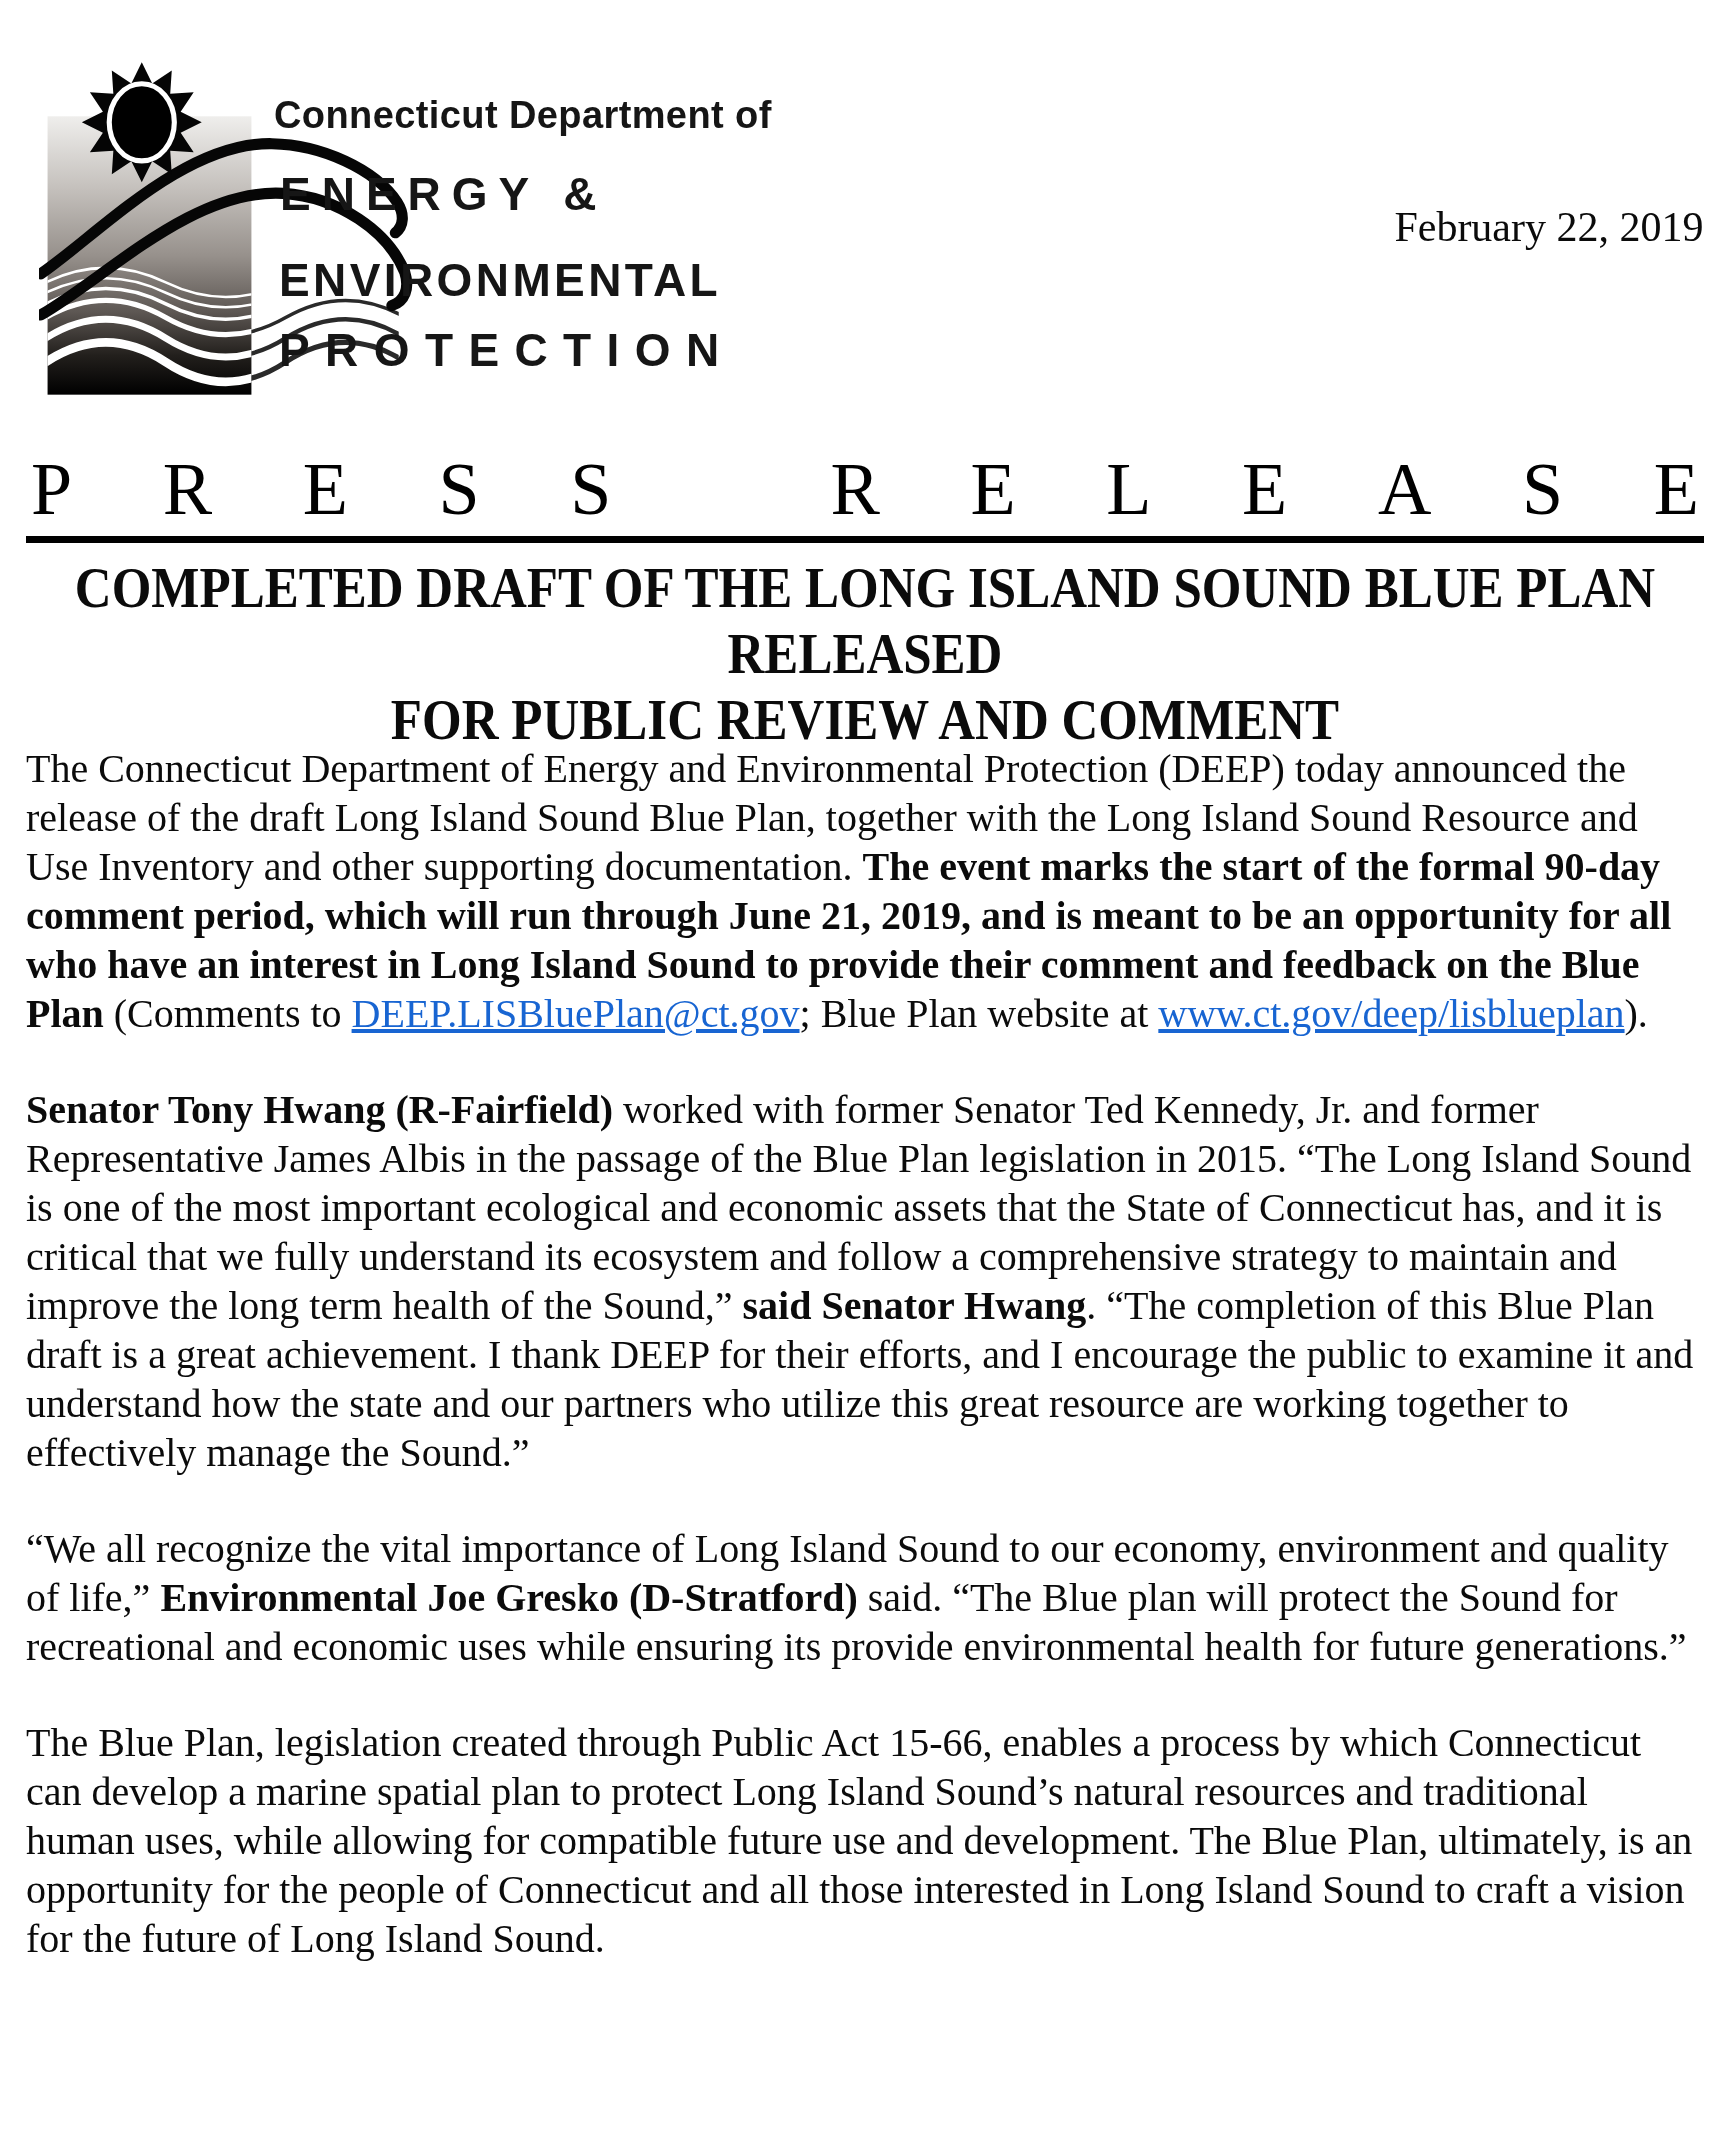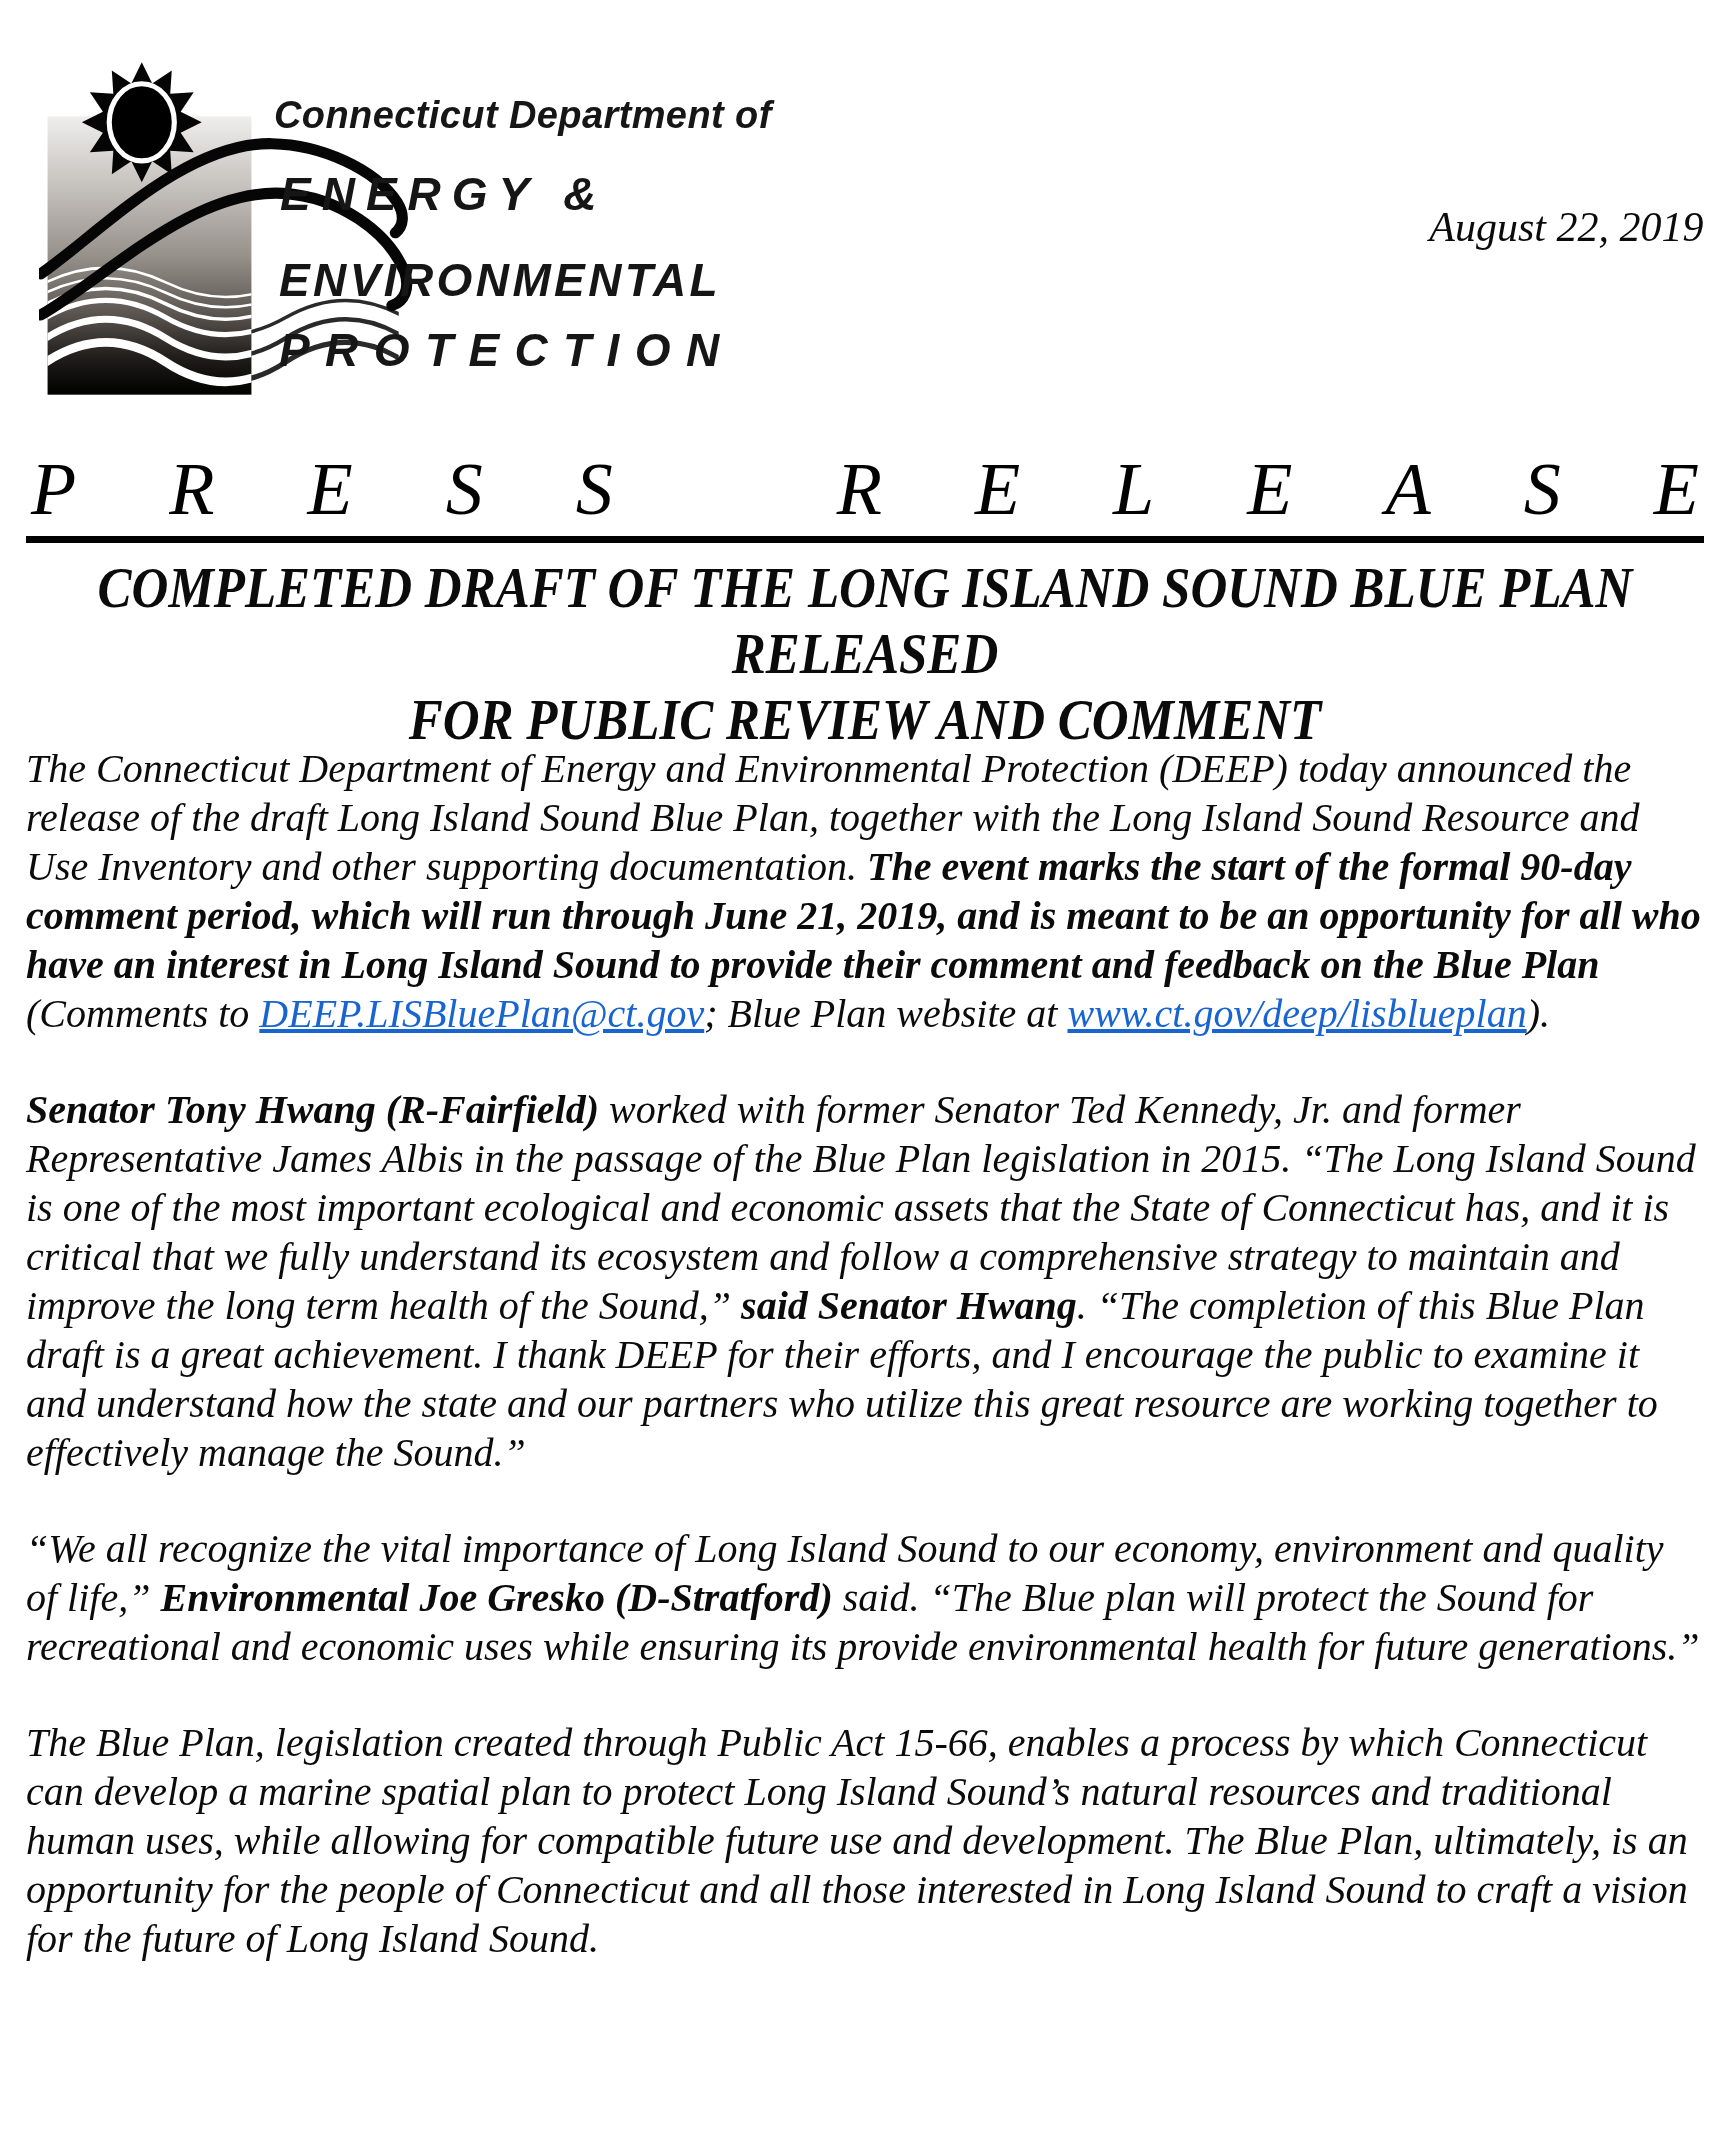--- a/index.html
+++ b/index.html
@@ -1,18 +1,18 @@
 <!DOCTYPE html>
 <html style="font-size:13.7px"><head>
 <meta charset="utf-8">
 <style>
   html,body{margin:0;padding:0;background:#ffffff;}
   .page{
     position:relative;width:1730px;height:2153px;background:#fff;
-    font-family:"Liberation Serif", serif;color:#0b0b0b;overflow:hidden;font-style:italic;
+    font-family:"Liberation Serif", serif;color:#0b0b0b;overflow:hidden;
   }
   
   .logo{position:absolute;left:39px;top:58px;width:753px;height:347px;}
   .logo svg{position:absolute;left:0;top:0;}
   .logo-text{position:absolute;font-family:"Liberation Sans", sans-serif;color:#161616;white-space:nowrap;line-height:1;}
   .lt-dept{left:235px;top:38px;font-size:38px;font-weight:600;letter-spacing:0.4px;}
   .lt-1{left:241px;top:113px;font-size:46px;font-weight:600;letter-spacing:11px;}
   .lt-2{left:240px;top:199px;font-size:46px;font-weight:600;letter-spacing:3.4px;}
   .lt-3{left:240px;top:269px;font-size:46px;font-weight:600;letter-spacing:15.4px;}
   .date{position:absolute;top:204px;right:26.5px;font-size:42px;line-height:1.1;}
@@ -86,21 +86,21 @@
         <ellipse cx="120" cy="75" rx="38" ry="45" fill="#000" stroke="#ffffff" stroke-width="6"></ellipse>
       </g>
     </svg>
 
     <div class="logo-text lt-dept">Connecticut Department of</div>
     <div class="logo-text lt-1">ENERGY &amp;</div>
     <div class="logo-text lt-3">PROTECTION</div>
     <div class="logo-text lt-2">ENVIRONMENTAL</div>
   </div>
 
-  <div class="date">August 22, 2019</div>
+  <div class="date">February 22, 2019</div>
 
   <div class="content">
 
     <div class="press-row">
       <span>P</span>
       <span>R</span>
       <span>E</span>
       <span>S</span>
       <span>S</span>
       <span class="sp"></span>

